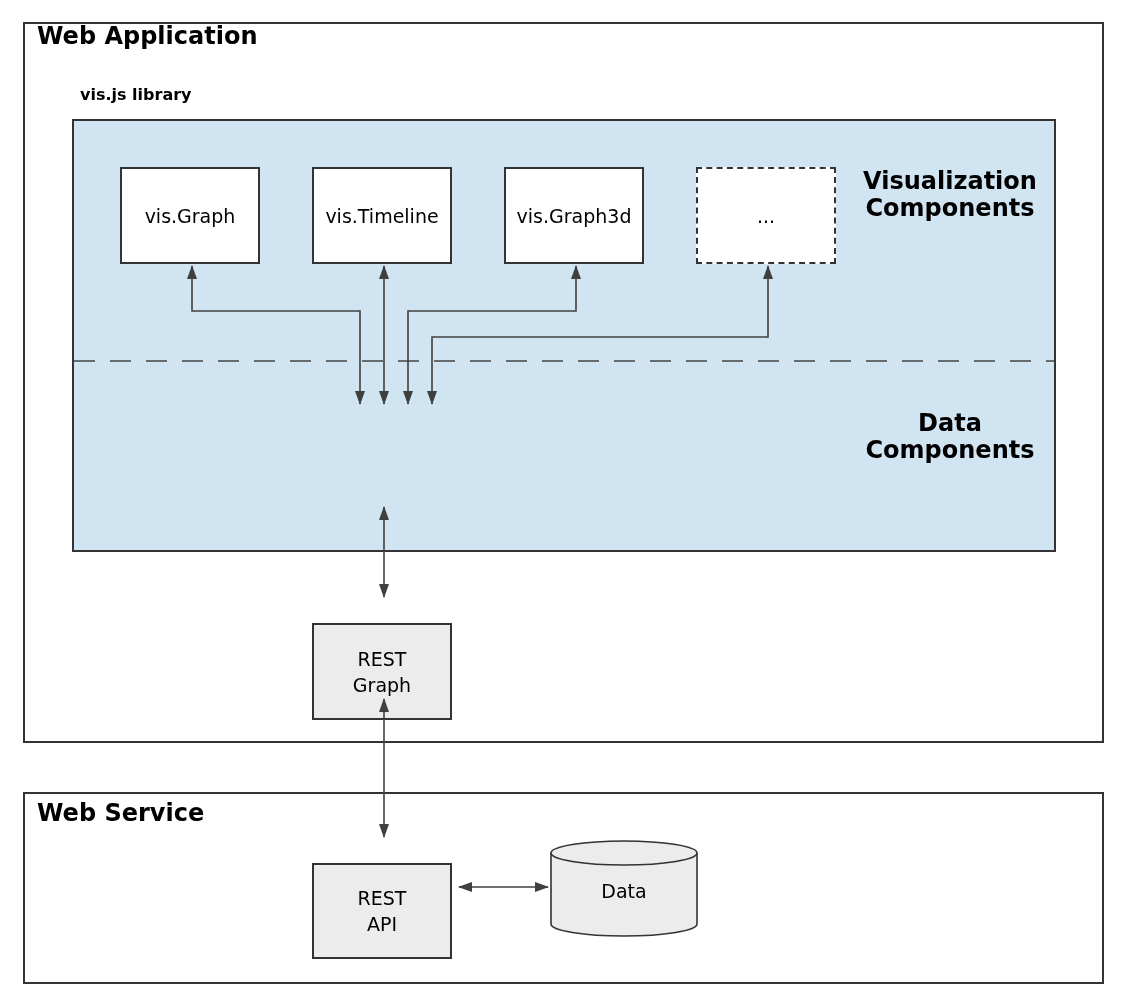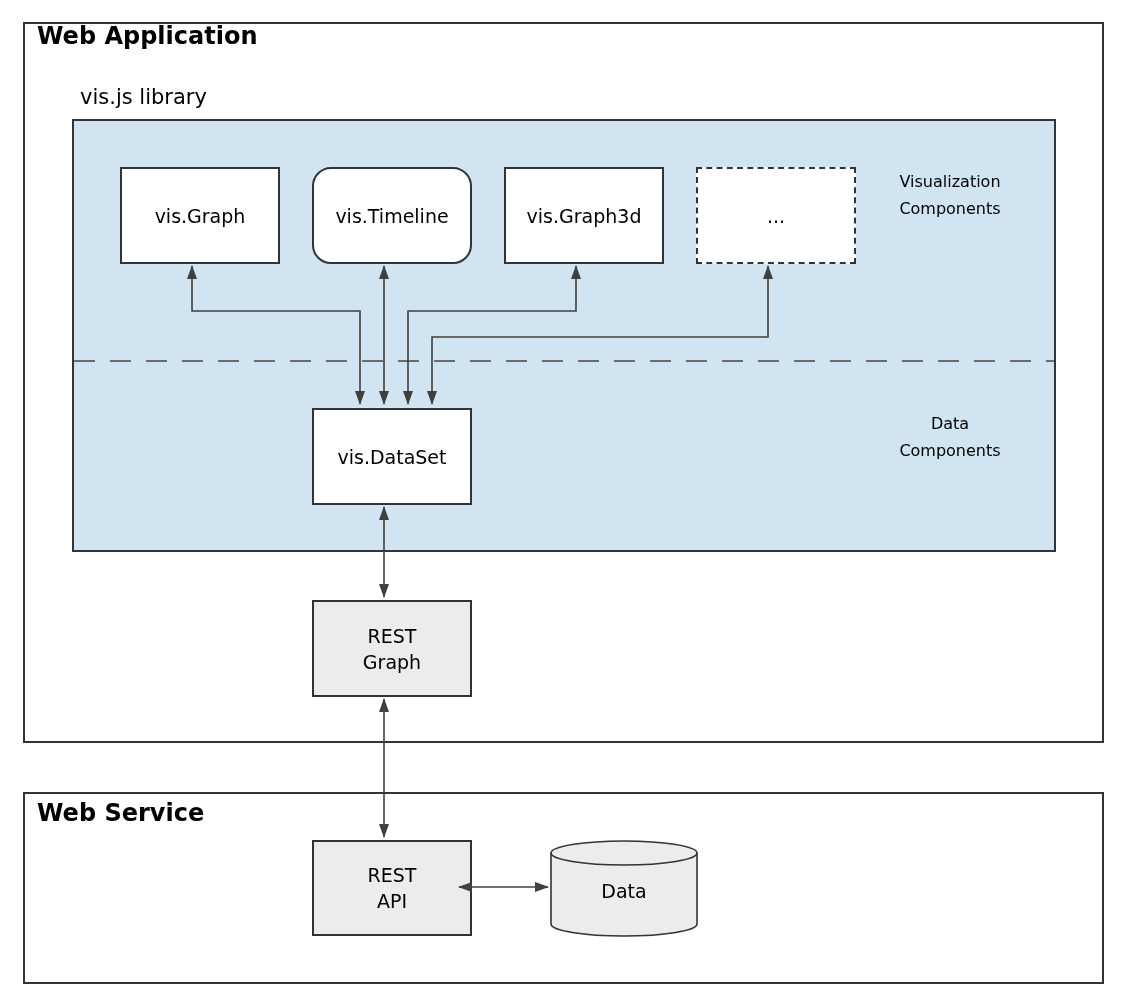--- a/index.html
+++ b/index.html
@@ -19,50 +19,50 @@
   }
   .heading{
     position:absolute;
     font-weight:bold;
     font-size:24px;
     color:var(--text,#000);
     white-space:nowrap;
   }
   .lib-heading{
     position:absolute;
-    font-weight:normal;
-    font-size:21px;
+    font-weight:bold;
+    font-size:16px;
     white-space:nowrap;
   }
   .lib-box{
     position:absolute;
     left:72px;top:119px;width:984px;height:433px;
     background:var(--library-fill,#d1e4f2);
     border:2px solid var(--border,#333);
     box-sizing:border-box;
   }
   .node{
     position:absolute;
-    width:160px;height:97px;
+    width:140px;height:97px;
     border:2px solid var(--border,#333);
     background:var(--component-fill,#fff);
     box-sizing:border-box;
     display:flex;align-items:center;justify-content:center;
     text-align:center;
     font-size:19px;line-height:26px;
     color:var(--text,#000);
   }
   .node.dashed{border-style:dashed;}
-  .node.gray{background:var(--service-fill,#ececec);}
+  .node.gray{background:var(--service-fill,#ececec);margin-top:23px;}
   .section-label{
     position:absolute;
     width:220px;
     text-align:center;
-    font-weight:normal;
-    font-size:16px;line-height:27px;
+    font-weight:bold;
+    font-size:24px;line-height:27px;
     color:var(--text,#000);
   }
   .cyl-label{
     position:absolute;
     left:551px;top:851px;width:146px;height:80px;
     display:flex;align-items:center;justify-content:center;
     font-size:19px;
   }
   svg.overlay{
     position:absolute;left:0;top:0;width:1128px;height:1008px;
@@ -76,42 +76,39 @@
 
   <div class="container-box" style="left:23px;top:22px;width:1081px;height:721px;"></div>
   <div class="heading" style="left:37px;top:22px;">Web Application</div>
 
   <div class="lib-heading" style="left:80px;top:85px;">vis.js library</div>
   <div class="lib-box"></div>
 
   <div class="node" style="left:120px;top:167px;">
     <span>vis.Graph</span>
   </div>
-  <div class="node" style="left:312px;top:167px;border-radius:19px;">
+  <div class="node" style="left:312px;top:167px;">
     <span>vis.Timeline</span>
   </div>
   <div class="node" style="left:504px;top:167px;">
     <span>vis.Graph3d</span>
   </div>
   <div class="node dashed" style="left:696px;top:167px;">
     <span>...</span>
   </div>
 
   <div class="section-label" style="left:840px;top:168px;">
     <div>Visualization</div>
     <div>Components</div>
   </div>
   <div class="section-label" style="left:840px;top:410px;">
     <div>Data</div>
     <div>Components</div>
   </div>
 
-  <div class="node" style="left:312px;top:408px;">
-    <span>vis.DataSet</span>
-  </div>
 
   <div class="node gray" style="left:312px;top:600px;">
     <span>
       <div>REST</div>
       <div>Graph</div>
     </span>
   </div>
 
   <div class="container-box" style="left:23px;top:792px;width:1081px;height:192px;"></div>
   <div class="heading" style="left:37px;top:799px;text-align:center;">Web Service</div>

